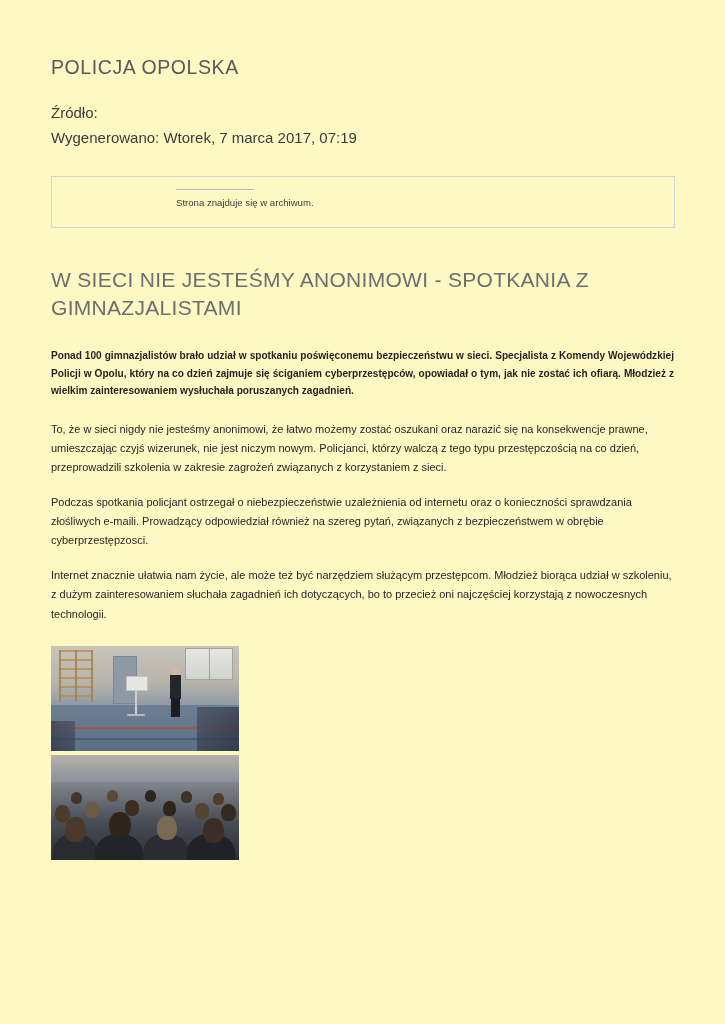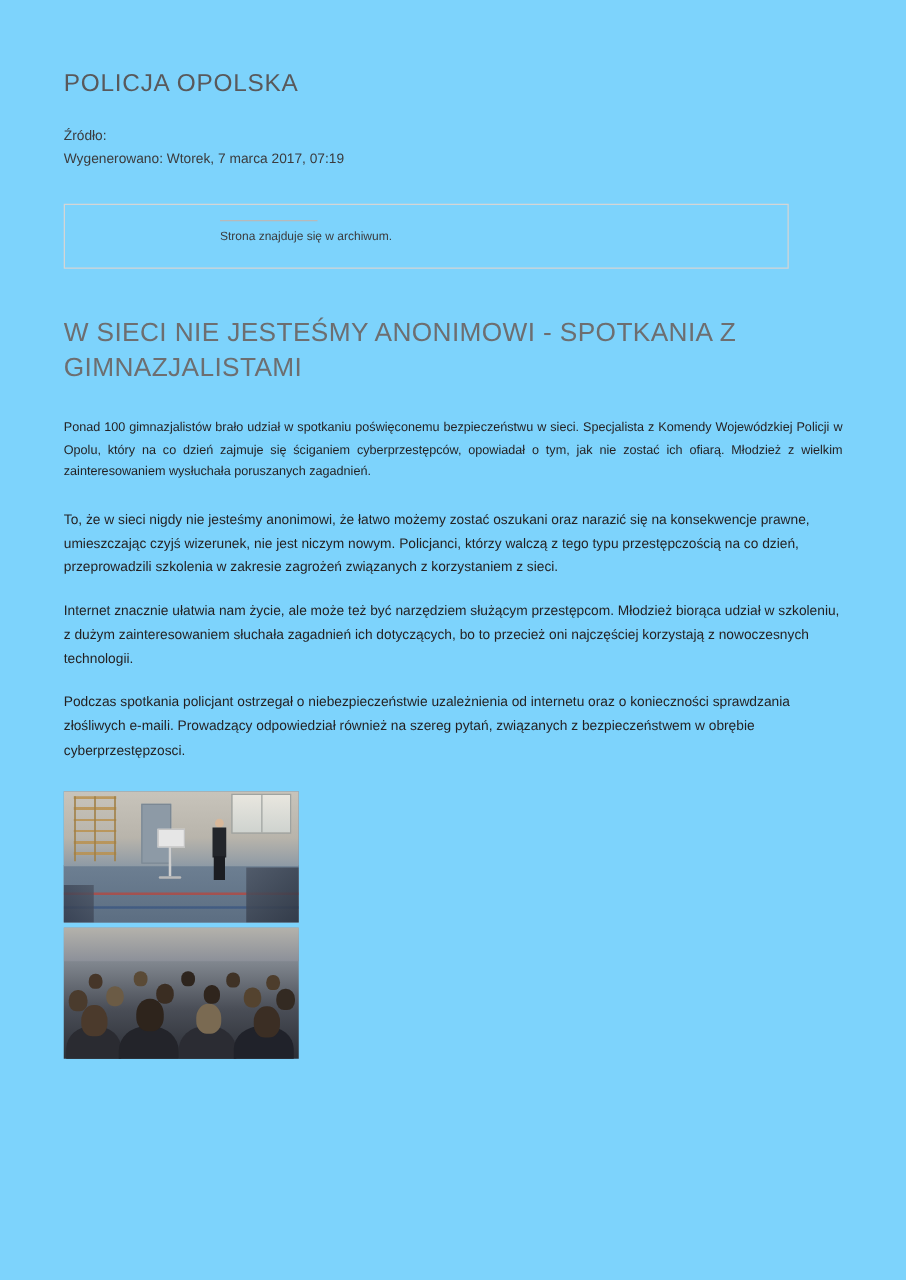--- a/index.html
+++ b/index.html
@@ -13,55 +13,55 @@
     font-family: "Liberation Sans", sans-serif;
     color: #231f20;
     position: relative;
     overflow: hidden;
   }
   .page {
     position: absolute;
     left: 0; top: 0;
     width: 725px;
     height: 1024px;
-    background: #7dd3fc;
+    background: #fef9c3;
   }
   .content {
     position: absolute;
     left: 51px;
     top: 56px;
     width: 624px;
   }
 
   
   .brand {
     font-size: 19.5px;
     letter-spacing: 0.6px;
     color: #59595b;
     font-weight: 400;
     margin: 0 0 22px 0;
     line-height: 1.2;
   }
 
   .source-block {
-    font-size: 11px;
+    font-size: 15px;
     line-height: 1.62;
     color: #3b3b3d;
     margin-bottom: 26px;
   }
   .source-block div {
     white-space: nowrap;
   }
 
   
   .notice {
     box-sizing: border-box;
     border: 1px solid #d5d5d5;
     height: 52px;
-    width: 580px;
+    width: 624px;
     position: relative;
     margin-bottom: 38px;
   }
   .notice-rule {
     position: absolute;
     left: 124px;
     top: 12px;
     width: 78px;
     height: 0;
     border-top: 1px solid #b9b9b9;
@@ -83,21 +83,21 @@
     letter-spacing: 0.3px;
     margin: 0 0 26px 0;
     max-width: 560px;
     text-transform: uppercase;
   }
 
   
   .lead {
     font-size: 10.1px;
     line-height: 1.72;
-    font-weight: normal;
+    font-weight: bold;
     color: #231f20;
     text-align: justify;
     margin: 0 0 20px 0;
     width: 623px;
   }
 
   
   .body-par {
     font-size: 11px;
     line-height: 1.74;
@@ -237,22 +237,22 @@
     <div class="notice">
       <div class="notice-rule"></div>
       <div class="notice-text">Strona znajduje się w archiwum.</div>
     </div>
 
     <h2 class="article-title">W SIECI NIE JESTEŚMY ANONIMOWI - SPOTKANIA Z GIMNAZJALISTAMI</h2>
 
     <p class="lead">Ponad 100 gimnazjalistów brało udział w spotkaniu poświęconemu bezpieczeństwu w sieci. Specjalista z Komendy Wojewódzkiej Policji w Opolu, który na co dzień zajmuje się ściganiem cyberprzestępców, opowiadał o tym, jak nie zostać ich ofiarą. Młodzież z wielkim zainteresowaniem wysłuchała poruszanych zagadnień.</p>
 
     <p class="body-par">To, że w sieci nigdy nie jesteśmy anonimowi, że łatwo możemy zostać oszukani oraz narazić się na konsekwencje prawne, umieszczając czyjś wizerunek, nie jest niczym nowym. Policjanci, którzy walczą z tego typu przestępczością na co dzień, przeprowadzili szkolenia w zakresie zagrożeń związanych z korzystaniem z sieci.</p>
+    <p class="body-par">Podczas spotkania policjant  ostrzegał o niebezpieczeństwie uzależnienia od internetu oraz o konieczności sprawdzania złośliwych e-maili. Prowadzący odpowiedział również na szereg pytań, związanych z bezpieczeństwem w obrębie cyberprzestępzosci.</p>
     <p class="body-par">Internet znacznie ułatwia nam życie, ale może też być narzędziem służącym przestępcom. Młodzież biorąca udział w szkoleniu, z dużym zainteresowaniem słuchała zagadnień ich dotyczących, bo to przecież oni najczęściej korzystają z nowoczesnych  technologii.</p>
-    <p class="body-par">Podczas spotkania policjant  ostrzegał o niebezpieczeństwie uzależnienia od internetu oraz o konieczności sprawdzania złośliwych e-maili. Prowadzący odpowiedział również na szereg pytań, związanych z bezpieczeństwem w obrębie cyberprzestępzosci.</p>
 
     <div class="photos">
 
       <div class="photo gym">
         <div class="wall"></div>
         <div class="wall-bars"></div>
         <div class="wall-bars2"></div>
         <div class="window"></div>
         <div class="door"></div>
         <div class="stand"></div>

